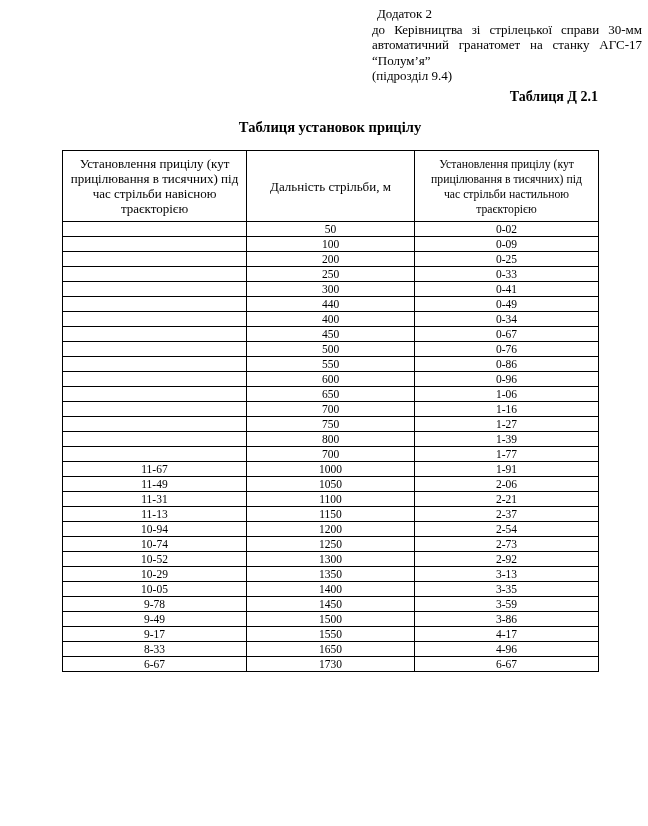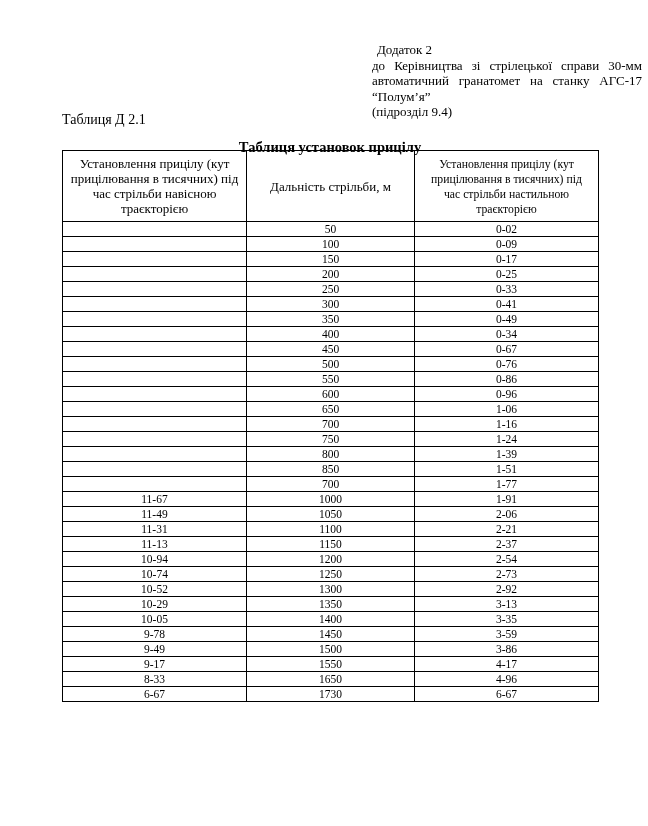--- a/index.html
+++ b/index.html
@@ -12,37 +12,35 @@
     position: relative;
     overflow: hidden;
   }
   .appendix-block {
     position: absolute;
     left: 372px;
     top: 6px;
     width: 270px;
     font-size: 13px;
     line-height: 15.5px;
-    margin-top: 36px;
   }
   .appendix-line1 { text-indent: 5px; }
   .appendix-paragraph { text-align: justify; font-family: Liberation Serif, serif; }
   .table-number {
     position: absolute;
     top: 89px;
     left: 62px;
     width: 536px;
-    text-align: left;
-    font-weight: normal;
+    text-align: right;
+    font-weight: bold;
     font-size: 14px;
-    margin-top: 23px;
   }
   .table-title {
     position: absolute;
-    top: 139px;
+    top: 119px;
     left: 62px;
     width: 536px;
     text-align: center;
     font-weight: bold;
     font-size: 14.5px;
   }
   table.sight-table {
     position: absolute;
     top: 150px;
     left: 62px;
@@ -112,41 +110,36 @@
         <td>50</td>
         <td>0-02</td>
       </tr>
       <tr>
         <td></td>
         <td>100</td>
         <td>0-09</td>
       </tr>
       <tr>
         <td></td>
-        <td>150</td>
-        <td>0-17</td>
-      </tr>
-      <tr>
-        <td></td>
         <td>200</td>
         <td>0-25</td>
       </tr>
       <tr>
         <td></td>
         <td>250</td>
         <td>0-33</td>
       </tr>
       <tr>
         <td></td>
         <td>300</td>
         <td>0-41</td>
       </tr>
       <tr>
         <td></td>
-        <td>350</td>
+        <td>440</td>
         <td>0-49</td>
       </tr>
       <tr>
         <td></td>
         <td>400</td>
         <td>0-34</td>
       </tr>
       <tr>
         <td></td>
         <td>450</td>
@@ -173,31 +166,26 @@
         <td>1-06</td>
       </tr>
       <tr>
         <td></td>
         <td>700</td>
         <td>1-16</td>
       </tr>
       <tr>
         <td></td>
         <td>750</td>
-        <td>1-24</td>
+        <td>1-27</td>
       </tr>
       <tr>
         <td></td>
         <td>800</td>
         <td>1-39</td>
-      </tr>
-      <tr>
-        <td></td>
-        <td>850</td>
-        <td>1-51</td>
       </tr>
       <tr>
         <td></td>
         <td>700</td>
         <td>1-77</td>
       </tr>
       <tr>
         <td>11-67</td>
         <td>1000</td>
         <td>1-91</td>

